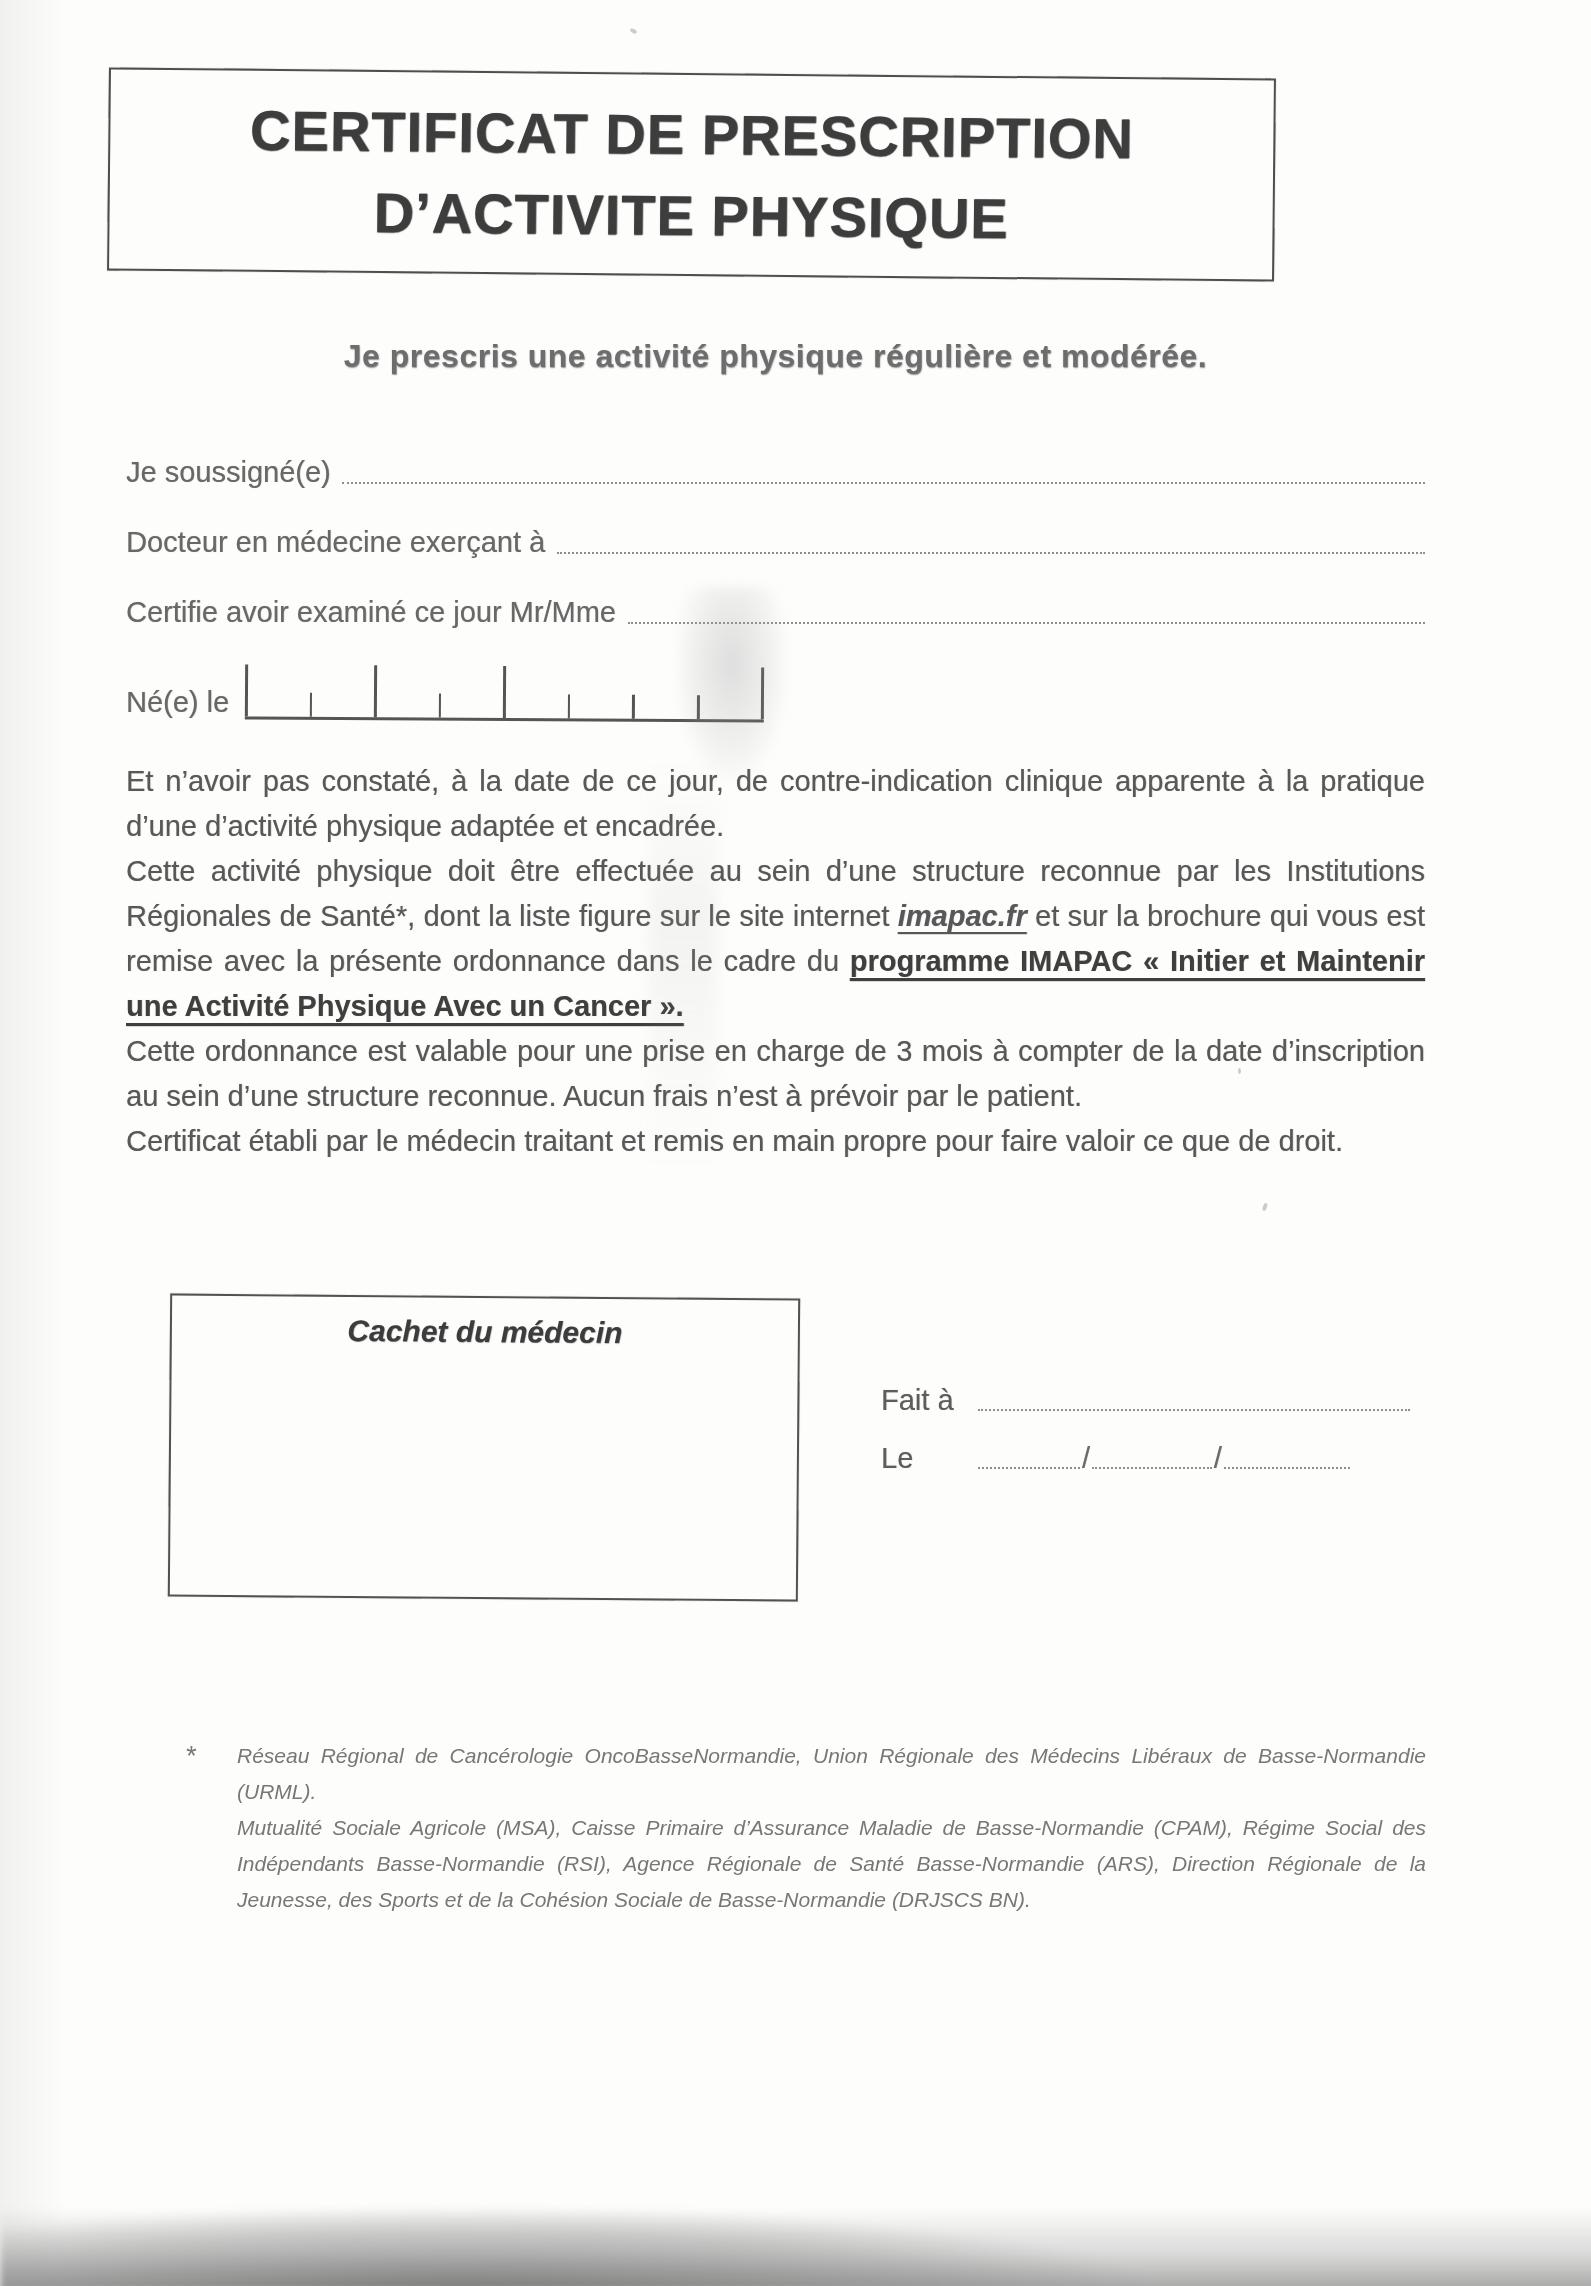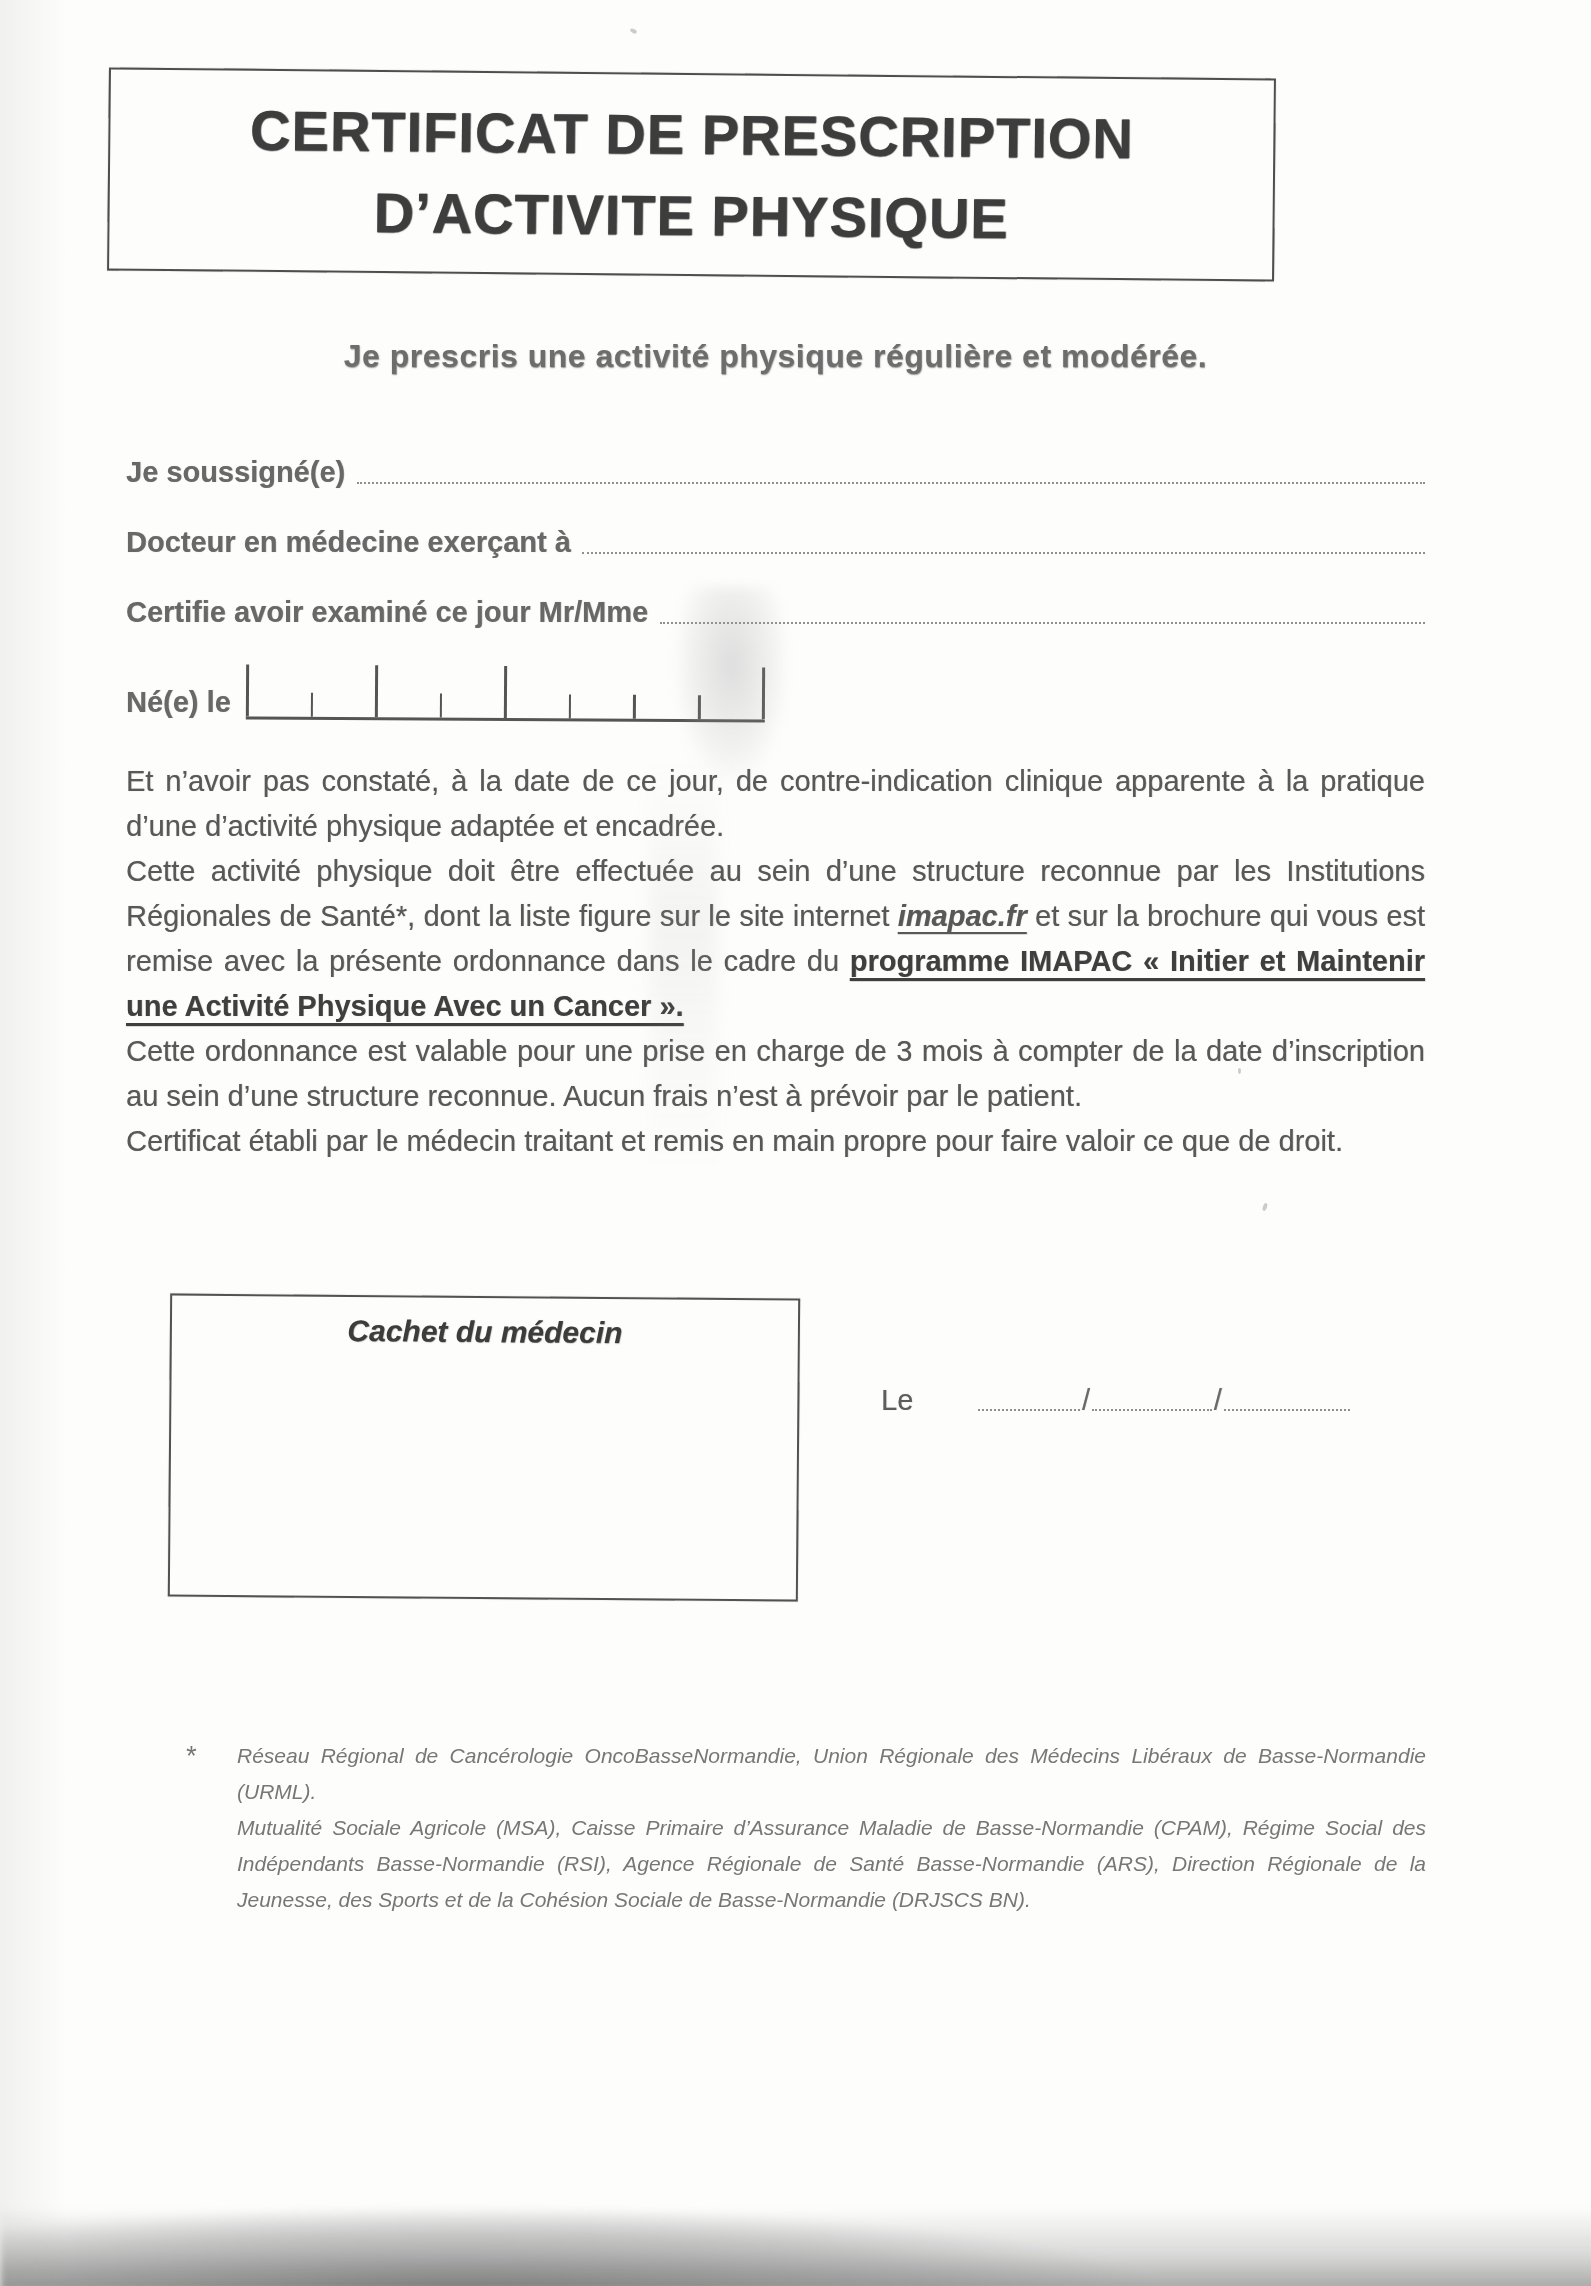--- a/index.html
+++ b/index.html
@@ -34,21 +34,21 @@
 
   
   .subtitle{
     position:absolute;left:126px;top:338px;width:1299px;
     text-align:center;font-size:32px;font-weight:bold;color:#6d6d6d;
     text-shadow:0.5px 0.5px 1.4px rgba(100,100,100,.7);
     letter-spacing:0.5px;
   }
 
   
-  .form-area{position:absolute;left:126px;top:454px;width:1299px;font-weight:bold;}
+  .form-area{position:absolute;left:126px;top:454px;width:1299px;}
   .field-row{display:flex;align-items:flex-end;margin-bottom:33px;font-size:29px;color:#686868;line-height:37px;}
   .field-label{white-space:nowrap;}
   .leader{flex:1;margin-left:11.6px;margin-bottom:6.8px;border-bottom:2.9px dotted #8f8f8f;height:3.9px;}
   .nele-row{margin-top:25px;}
   .comb{
     width:519px;height:54px;margin-left:15.4px;
     display:flex;align-items:flex-end;
     border-bottom:3.9px solid #555;
     transform:rotate(0.35deg);
   }
@@ -173,20 +173,24 @@
     <p class="p3">Cette ordonnance est valable pour une prise en charge de 3 mois à compter de la date d’inscription au sein d’une structure reconnue. Aucun frais n’est à prévoir par le patient.</p>
     <p class="p4">Certificat établi par le médecin traitant et remis en main propre pour faire valoir ce que de droit.</p>
   </div>
 
   <div class="stamp-box">
     <div class="stamp-label">Cachet du médecin</div>
   </div>
 
   <div class="sig-block scanfuzz">
     <div class="sig-row">
+      <span class="sig-label">Fait à</span>
+      <span class="sig-leader"></span>
+    </div>
+    <div class="sig-row">
       <span class="sig-label">Le</span>
       <span class="dseg d1"></span>
       <span class="slash">/</span>
       <span class="dseg d2"></span>
       <span class="slash">/</span>
       <span class="dseg d3"></span>
     </div>
   </div>
 
   <div class="footnote">

